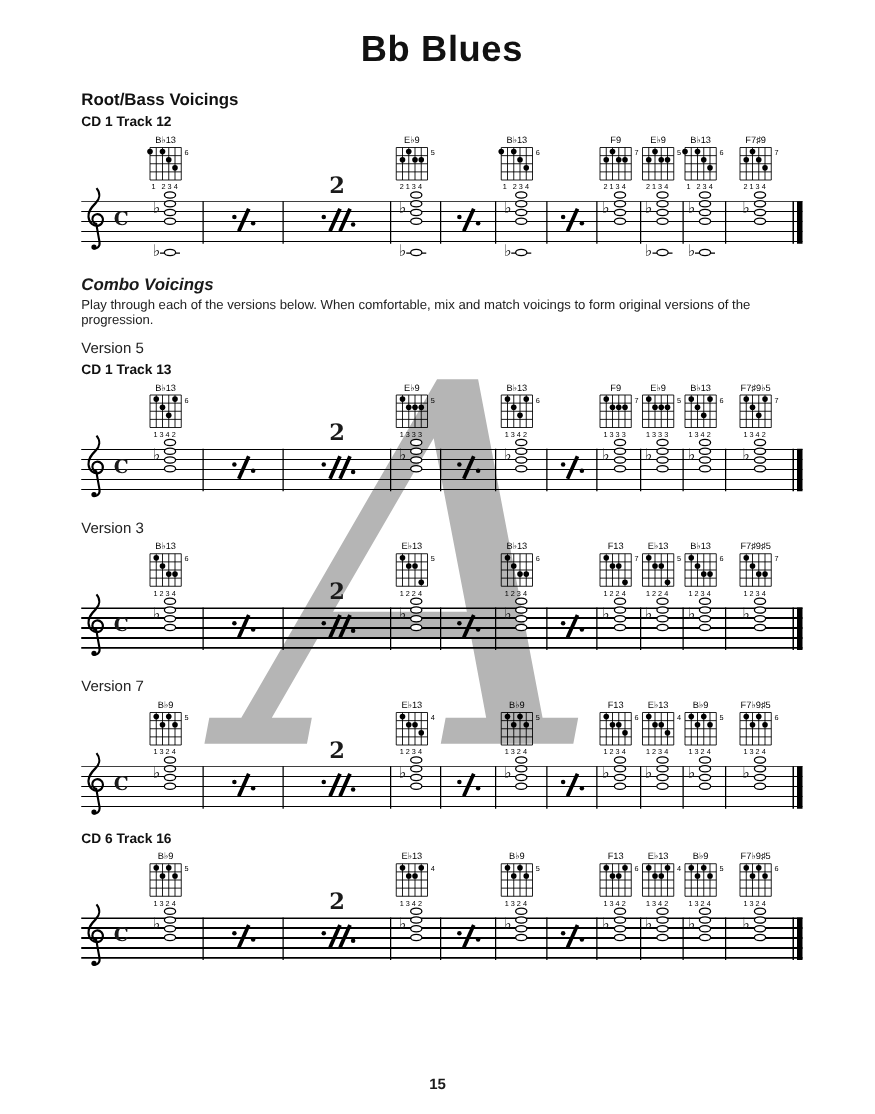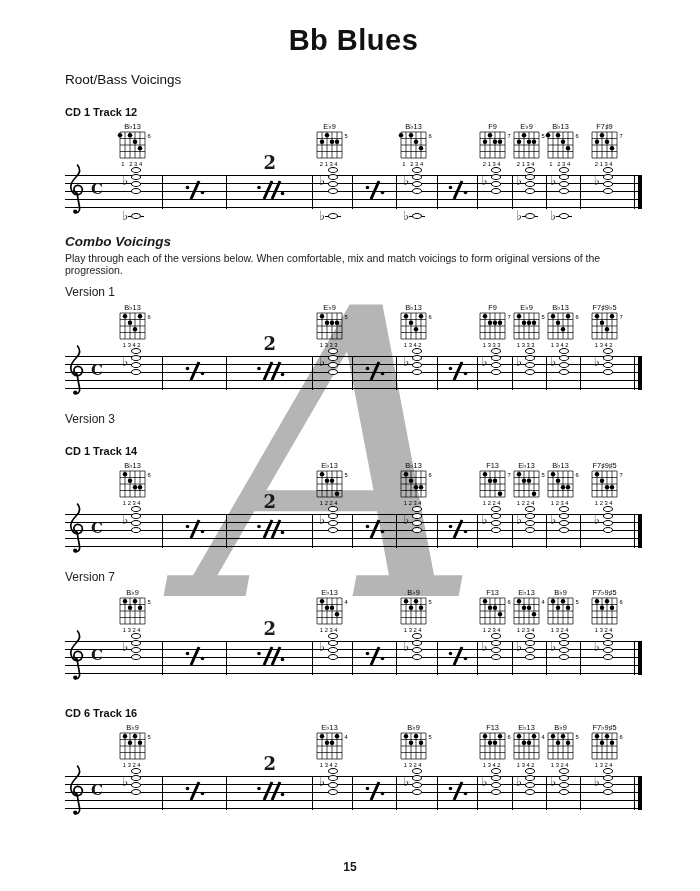--- a/index.html
+++ b/index.html
@@ -4,22 +4,22 @@
 <style>
   html,body{margin:0;padding:0;background:#fff;}
   .page{position:relative;width:700px;height:891px;background:#fff;overflow:hidden;
         font-family:"Liberation Sans",sans-serif;color:#1a1a1a;box-sizing:border-box;
         padding:0 58px 0 65px;}
   .watermark{position:absolute;left:50%;top:258px;transform:translateX(-54%);
              font-family:"DejaVu Serif",serif;font-style:italic;font-size:400px;line-height:1;
              color:#b5b5b5;z-index:0;user-select:none;}
   .content{position:relative;z-index:1;}
   .page-title{margin-top:24px;text-align:center;font-size:29px;font-weight:600;letter-spacing:.5px;color:#111;}
-  .sec-head{margin-top:15px;font-size:13.5px;font-weight:400;color:#111;}
-  .track{margin-top:19px;font-size:11px;font-weight:700;color:#111;}
+  .sec-head{margin-top:15px;font-size:13.5px;font-weight:700;color:#111;}
+  .track{margin-top:5px;font-size:11px;font-weight:700;color:#111;}
   .desc{margin-top:3px;font-size:10.5px;color:#222;}
   .version{margin-top:9px;font-size:12px;color:#222;}
   .combo-head{margin-top:12px;font-size:13.5px;font-weight:600;font-style:italic;}
   
   .system{position:relative;height:101px;margin-top:3px;}
   .stafflines{position:absolute;left:0;right:0;top:54px;height:33px;
       background:repeating-linear-gradient(to bottom,#000 0 1px,transparent 1px 8px);}
   .clefzone{position:absolute;left:0;top:0;width:44px;height:101px;}
   .clefzone svg{position:absolute;left:2px;top:42px;}
   .ctime{position:absolute;left:26px;top:59px;font-family:"DejaVu Serif",serif;
@@ -340,21 +340,22 @@
           </div>
           <div class="endbar">
             <i></i>
           </div>
         </div>
       </div>
 
     <div class="combo-head">Combo Voicings</div>
     <div class="desc">Play through each of the versions below. When comfortable, mix and match voicings to form original versions of the progression.</div>
 
-    <div class="version">Version 1</div>
+    <div class="version">Version 5</div>
+    <div class="track">CD 1 Track 13</div>
     <div class="system" id="sys-1">
         <div class="stafflines"></div>
     <div class="clefzone">
           <svg width="20" height="58" viewBox="0 0 20 58">
   <path d="M10.2 1.5 C13.5 5.5 13 10 9.5 13.5 C6 17 3.4 20 3.8 24.5 C4.2 29.5 8 32.5 11.8 31.5 C15.2 30.6 16.4 26.2 14.2 23.8 C12 21.4 8.3 22 7.2 24.8 C6.3 27.2 7.7 29.6 10 30.1 L12.6 44.5 C13.2 48.3 10.4 50.6 7.6 49.4" fill="none" stroke="#000" stroke-width="1.7"></path>
             <circle cx="8.2" cy="48.6" r="2.1" fill="#000"></circle>
           </svg>
       <span class="ctime">C</span>
         </div>
     <div class="mrow">
@@ -605,21 +606,20 @@
      <div class="note"></div>
             </div>
           </div>
           <div class="endbar">
             <i></i>
           </div>
         </div>
       </div>
 
     <div class="version">Version 3</div>
-    <div class="track">CD 1 Track 14</div>
     <div class="system" id="sys-2">
         <div class="stafflines"></div>
     <div class="clefzone">
           <svg width="20" height="58" viewBox="0 0 20 58">
   <path d="M10.2 1.5 C13.5 5.5 13 10 9.5 13.5 C6 17 3.4 20 3.8 24.5 C4.2 29.5 8 32.5 11.8 31.5 C15.2 30.6 16.4 26.2 14.2 23.8 C12 21.4 8.3 22 7.2 24.8 C6.3 27.2 7.7 29.6 10 30.1 L12.6 44.5 C13.2 48.3 10.4 50.6 7.6 49.4" fill="none" stroke="#000" stroke-width="1.7"></path>
             <circle cx="8.2" cy="48.6" r="2.1" fill="#000"></circle>
           </svg>
       <span class="ctime">C</span>
         </div>
     <div class="mrow">

